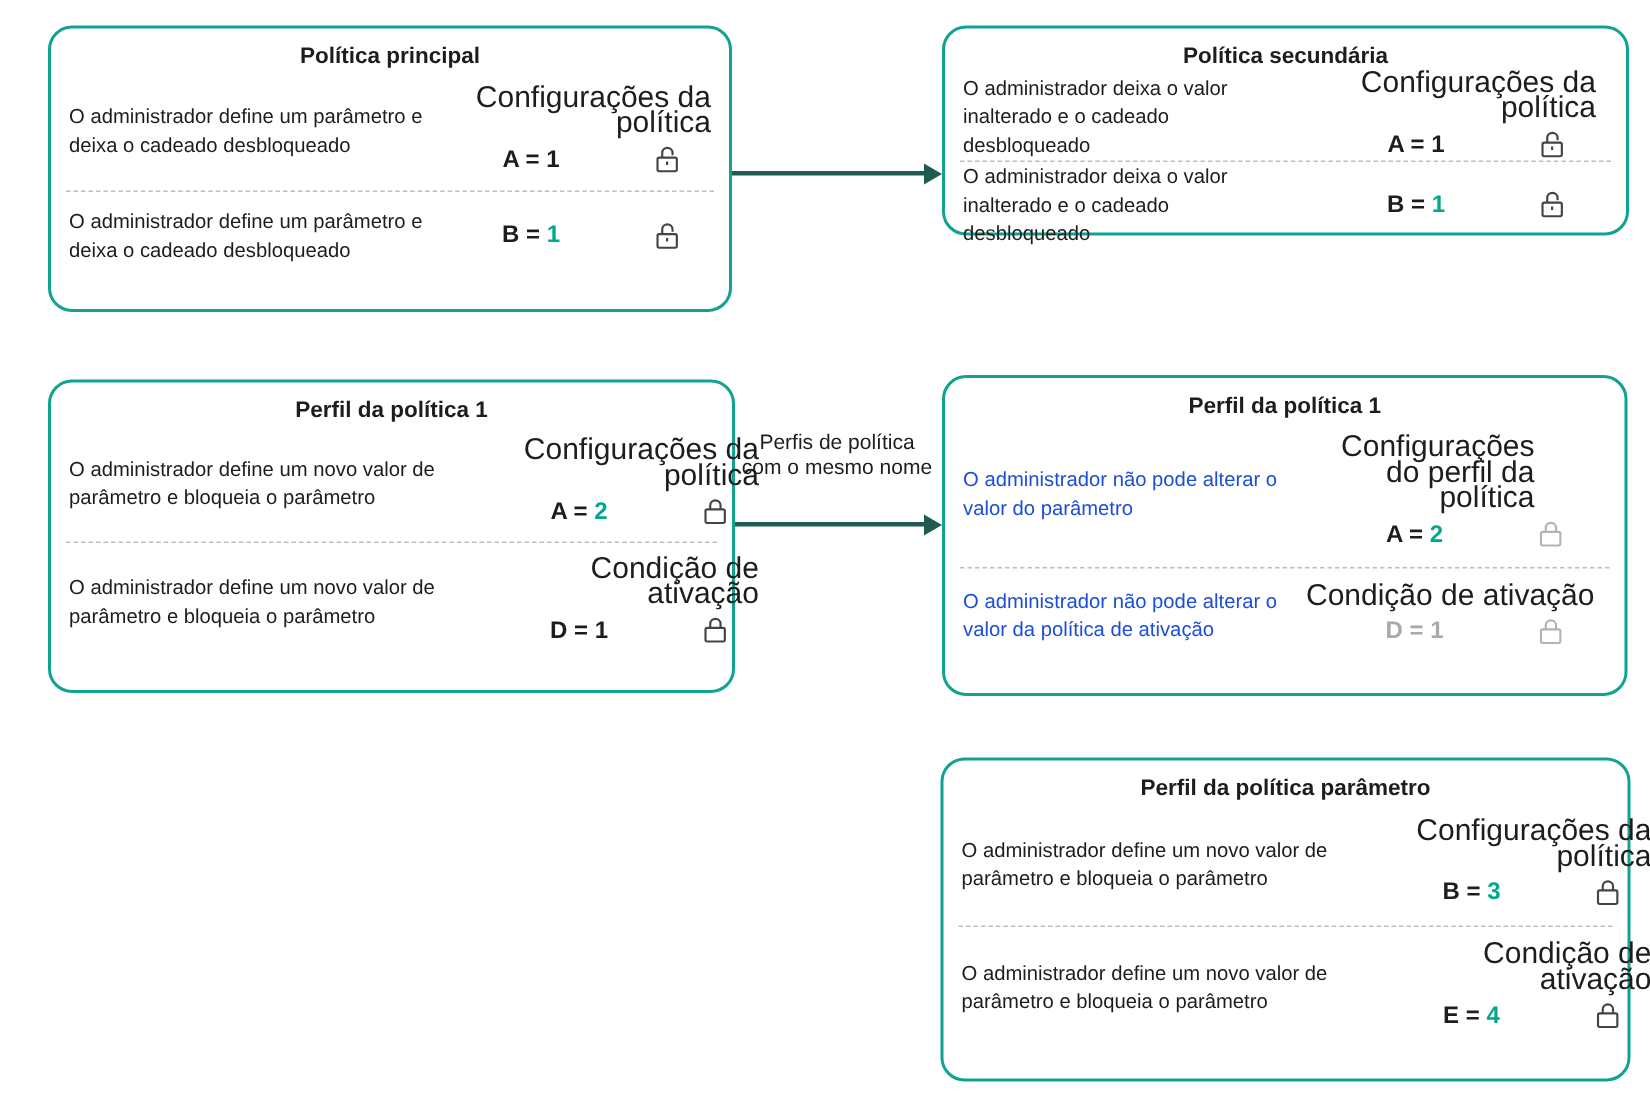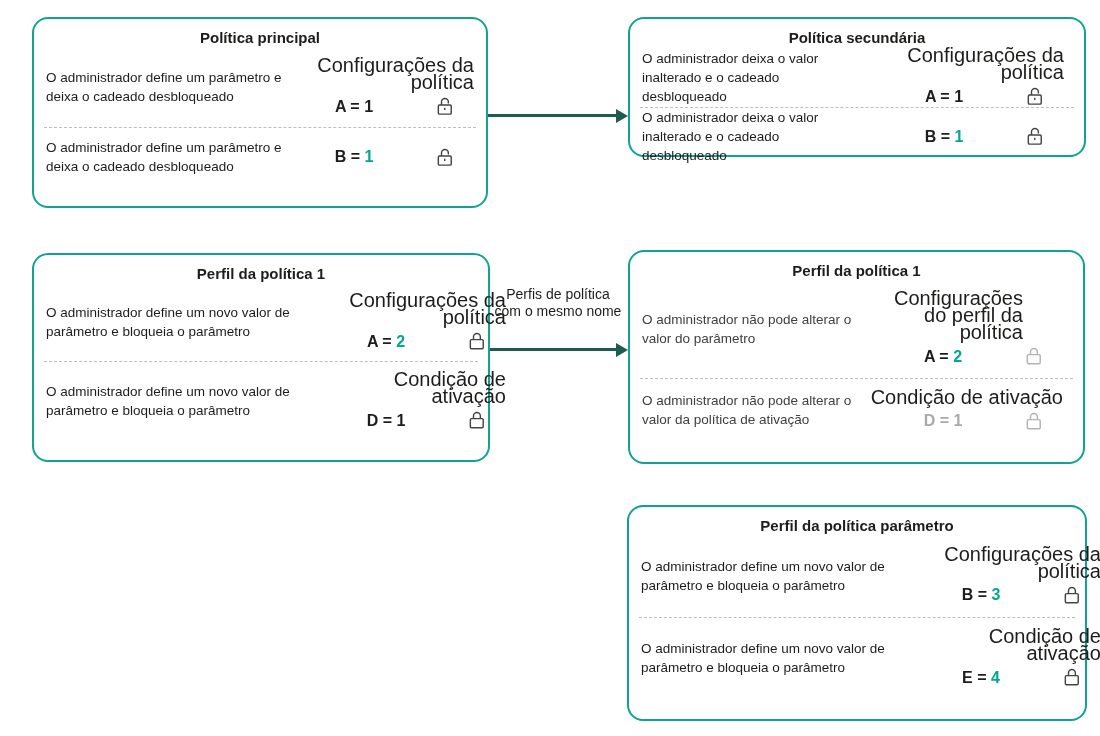--- a/index.html
+++ b/index.html
@@ -20,21 +20,21 @@
   .row-right { flex:1; display:flex; flex-direction:column; justify-content:center; }
   .row-header { font-size:20px; line-height:17px; text-align:right; padding-right:8px; }
   .row-header.center { width:132px; text-align:right; align-self:flex-end;
                        margin-right:48px; padding-right:0; }
   .vl { display:flex; align-items:center; justify-content:flex-end; margin-top:5px; }
   .row-right > .vl:first-child { margin-top:0; }
   .pv { width:120px; text-align:center; font-size:16px; font-weight:700; white-space:nowrap; }
   .lockbox { width:62px; display:flex; justify-content:center; margin-right:6px; }
   svg.lock { fill:none; stroke:#444444; stroke-width:1.5; }
   svg.lock.gray { stroke:#B3B3B3; }
-  .gray-text { color:#404040; }
+  .gray-text { color:#1d4ed8; }
   .val-teal { color:#00A88E; }
   .val-gray { color:#A9A9A9; }
   .divider { height:0; border-top:1px dashed #BDBDBD; margin:0 2px; }
 
   .arrow-line { position:absolute; height:3px; background:#1F5B50; }
   .arrow-head { position:absolute; width:0; height:0;
                 border-left:12px solid #1F5B50;
                 border-top:7px solid transparent; border-bottom:7px solid transparent; }
   .arrow-label { position:absolute; left:494px; top:286px; width:128px;
                  font-size:14px; line-height:17px; text-align:center; }

